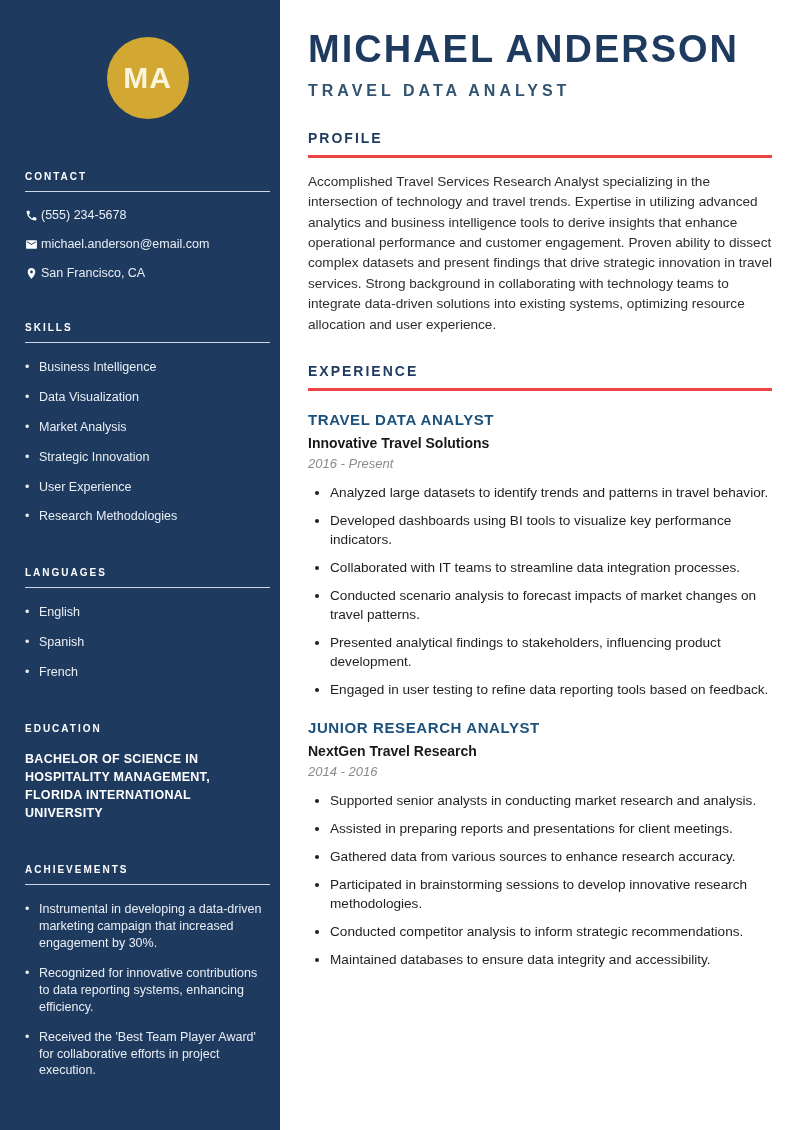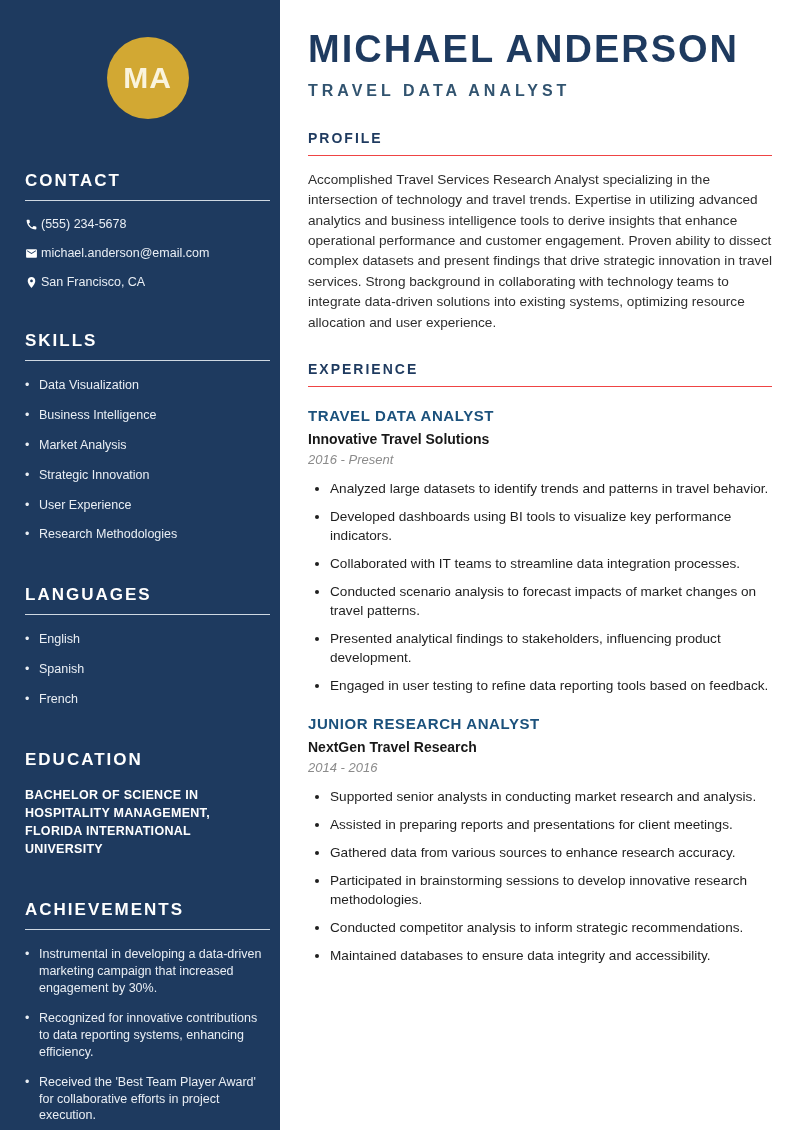--- a/index.html
+++ b/index.html
@@ -29,21 +29,21 @@
     display: flex; align-items: center; justify-content: center;
     color: #faf4dd;
     font-size: 30px;
     font-weight: bold;
     letter-spacing: 1px;
   }
   .side-section { margin-top: 42px; }
   .side-section:first-of-type { margin-top: 52px; }
   .side-heading {
     color: #ffffff;
-    font-size: 17px;
+    font-size: 10px;
     font-weight: bold;
     letter-spacing: 2px;
   }
   .side-heading.ruled {
     border-bottom: 1px solid #cfd8e2;
     padding-bottom: 9px;
     margin-bottom: 16px;
   }
   .side-heading.plain { margin-bottom: 16px; }
   .contact-row {
@@ -97,21 +97,21 @@
     font-size: 16px;
     font-weight: 600;
     letter-spacing: 4px;
     margin-top: 12px;
   }
   .main-heading {
     color: #1e3a5f;
     font-size: 14px;
     font-weight: bold;
     letter-spacing: 2px;
-    border-bottom: 1px solid #ef4444;
+    border-bottom: 3px solid #ef4444;
     padding-bottom: 9px;
   }
   .profile-section { margin-top: 30px; }
   .profile-text {
     margin-top: 14px;
     font-size: 13.6px;
     color: #2e2e2e;
     line-height: 1.5;
   }
   .experience-section { margin-top: 28px; }
@@ -180,22 +180,22 @@
             <path d="M12 2C8.13 2 5 5.13 5 9c0 5.25 7 13 7 13s7-7.75 7-13c0-3.87-3.13-7-7-7zm0 9.5c-1.38 0-2.5-1.12-2.5-2.5S10.62 6.5 12 6.5s2.5 1.12 2.5 2.5-1.12 2.5-2.5 2.5z"></path>
           </svg>
       </span>
       <span>San Francisco, CA</span>
     </div>
   </section>
 
   <section class="side-section">
     <h2 class="side-heading ruled">SKILLS</h2>
     <ul class="side-list">
+      <li>Business Intelligence</li>
       <li>Data Visualization</li>
-      <li>Business Intelligence</li>
       <li>Market Analysis</li>
       <li>Strategic Innovation</li>
       <li>User Experience</li>
       <li>Research Methodologies</li>
     </ul>
   </section>
 
   <section class="side-section">
     <h2 class="side-heading ruled">LANGUAGES</h2>
     <ul class="side-list">

